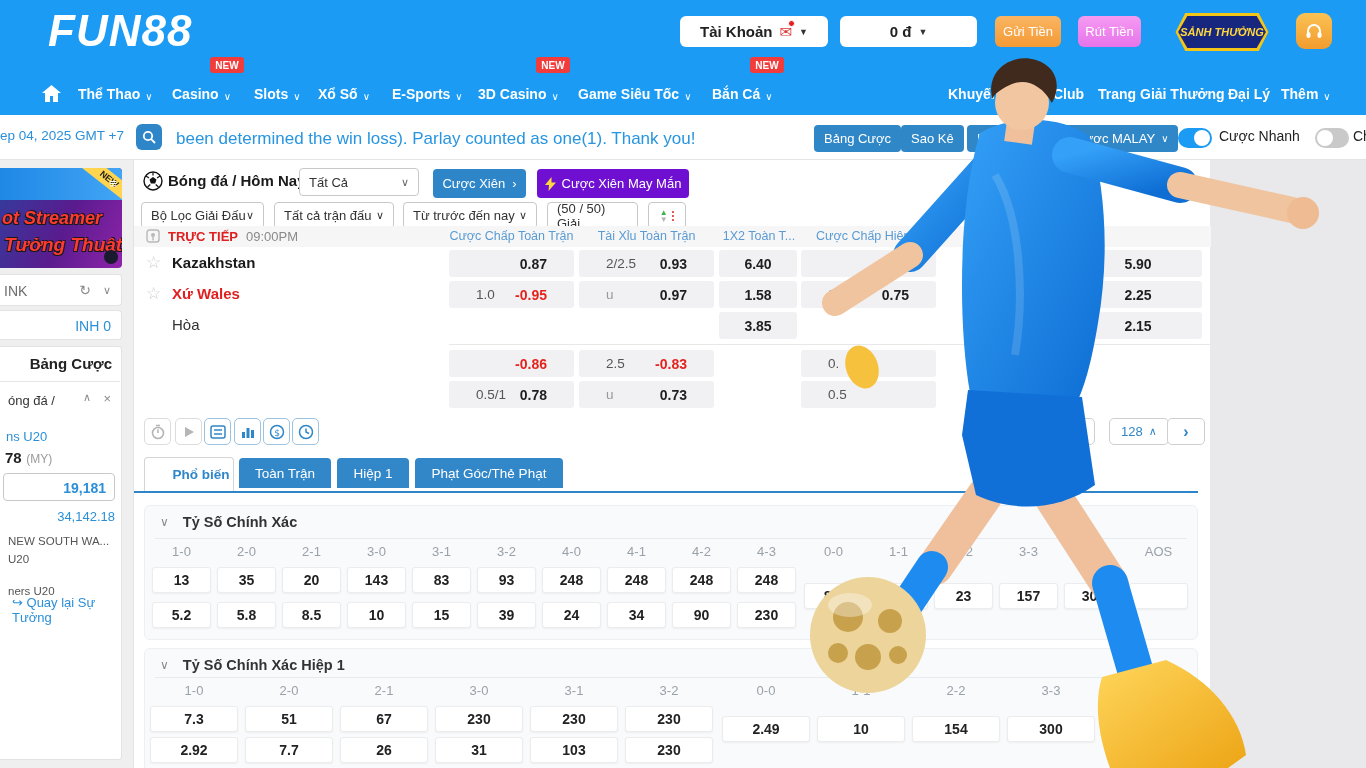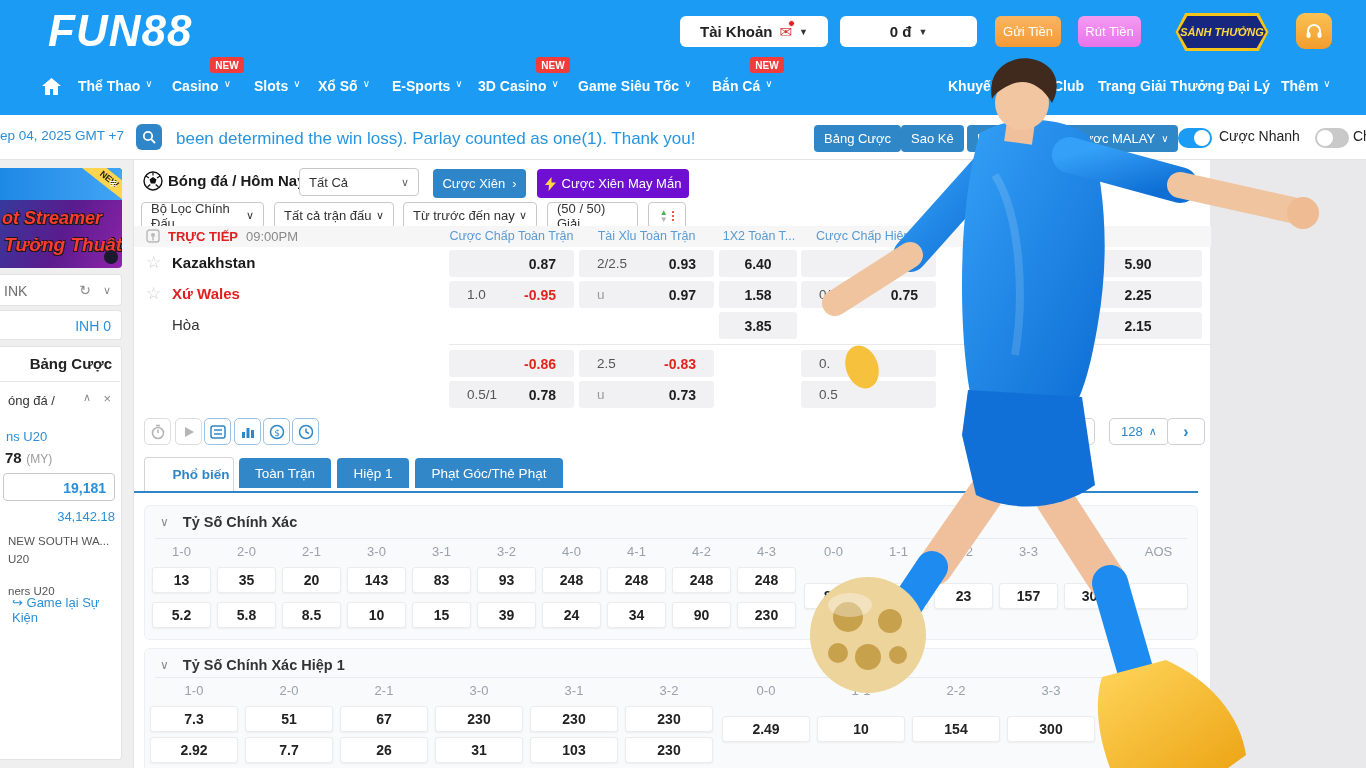--- a/index.html
+++ b/index.html
@@ -11,21 +11,21 @@
   .logo { position:absolute; left:48px; top:6px; font-size:44px; font-weight:900; font-style:italic; color:#fff; letter-spacing:1px; }
   .pill { position:absolute; top:16px; height:31px; background:#fff; border-radius:6px; display:flex; align-items:center; justify-content:center; gap:7px; font-size:15px; font-weight:bold; color:#222; cursor:pointer; }
   .caret { font-size:9px; color:#333; }
   .env { position:relative; font-size:15px; color:#d33; }
   .env .dot { position:absolute; right:-3px; top:-3px; width:7px; height:7px; background:#e02020; border-radius:50%; border:1px solid #fff; }
   .hbtn-dep { position:absolute; left:995px; top:16px; width:66px; height:31px; border-radius:6px; background:linear-gradient(#f9b55e,#f receiving); background:linear-gradient(#fab562,#f49a35); color:#fff; font-size:13px; display:flex; align-items:center; justify-content:center; cursor:pointer; }
   .hbtn-wd  { position:absolute; left:1078px; top:16px; width:63px; height:31px; border-radius:6px; background:linear-gradient(#f59bf2,#e773ea); color:#fff; font-size:13px; display:flex; align-items:center; justify-content:center; cursor:pointer; }
   .lobby { position:absolute; left:1168px; top:13px; width:108px; height:38px; background:#f5c518; clip-path:polygon(7% 50%,16% 0,84% 0,93% 50%,84% 100%,16% 100%); display:flex; align-items:center; justify-content:center; cursor:pointer; }
   .lobby-in { width:102px; height:32px; background:#17267e; clip-path:polygon(7% 50%,16% 0,84% 0,93% 50%,84% 100%,16% 100%); display:flex; align-items:center; justify-content:center; color:#ffd83d; font-size:11px; font-weight:900; font-style:italic; white-space:nowrap; }
   .headset { position:absolute; left:1296px; top:13px; width:36px; height:36px; background:linear-gradient(#fbc253,#f29c2e); border-radius:9px; display:flex; align-items:center; justify-content:center; cursor:pointer; }
-  .nav-item { position:absolute; top:78px; height:24px; display:flex; align-items:flex-start; gap:5px; color:#fff; font-size:14px; font-weight:bold; cursor:pointer; white-space:nowrap; }
+  .nav-item { position:absolute; top:78px; height:24px; display:flex; align-items:flex-end; gap:5px; color:#fff; font-size:14px; font-weight:bold; cursor:pointer; white-space:nowrap; }
   .nav-caret { font-size:10px; font-weight:normal; }
   .newb { position:absolute; width:34px; height:16px; background:#f23c3c; color:#fff; font-size:10px; font-weight:bold; border-radius:3px; display:flex; align-items:center; justify-content:center; top:57px; }
 
   
   .infobar { position:absolute; left:0; top:115px; width:1366px; height:45px; background:#fff; border-bottom:1px solid #e4e4e4; z-index:4; }
   .date { position:absolute; left:-9px; top:13px; font-size:13.5px; color:#2b8fd8; white-space:nowrap; }
   .searchbtn { position:absolute; left:136px; top:9px; width:26px; height:26px; background:#2e86c9; border-radius:6px; display:flex; align-items:center; justify-content:center; cursor:pointer; }
   .marquee { position:absolute; left:176px; top:14px; font-size:17px; color:#2795e0; white-space:nowrap; }
   .hbtn { position:absolute; top:10px; height:27px; background:#3087c8; color:#fff; font-size:13px; border-radius:4px; display:flex; align-items:center; padding:0 10px; gap:6px; cursor:pointer; white-space:nowrap; }
   .toggle { position:absolute; top:13px; width:34px; height:20px; border-radius:10px; cursor:pointer; }
@@ -54,21 +54,21 @@
   .filterbar .select { position:absolute; top:0; height:27px; }
   .tablehead { position:absolute; left:0; top:66px; width:1077px; height:21px; background:#f6f6f6; }
   .live { position:absolute; left:34px; top:3px; font-size:13px; font-weight:bold; color:#e02020; }
   .time { position:absolute; left:112px; top:3px; font-size:13px; color:#8a8a8a; }
   .colh { position:absolute; top:3px; font-size:12.5px; color:#5a9bd4; text-align:center; white-space:nowrap; }
   .orow { position:absolute; left:0; width:1077px; height:28px; }
   .star { position:absolute; left:12px; top:2px; font-size:17px; color:#cfcfcf; cursor:pointer; }
   .team { position:absolute; left:38px; top:4px; font-size:15px; font-weight:bold; color:#1a1a1a; }
   .team.red { color:#e02020; }
   .team.norm { font-weight:normal; color:#333; }
-  .obox { position:absolute; top:0; height:27px; background:#f1f1f3; border-radius:3px; display:flex; align-items:center; justify-content:space-between; padding:0 18px; font-size:13.5px; cursor:pointer; }
+  .obox { position:absolute; top:0; height:27px; background:#f1f1f3; border-radius:3px; display:flex; align-items:center; justify-content:space-between; padding:0 27px; font-size:13.5px; cursor:pointer; }
   .obox.center { justify-content:center; }
   .oline { color:#555; } .oline.u { color:#999; }
   .oval { font-weight:bold; color:#1e1e1e; font-size:14px; }
   .oval.neg { color:#e3241d; }
   .rowdiv { position:absolute; left:315px; top:184px; width:762px; height:1px; background:#e8e8e8; }
   .toolbar { position:absolute; left:0; top:258px; height:28px; }
   .icobtn { position:absolute; top:0; width:27px; height:27px; border:1px solid #dcdcdc; border-radius:5px; background:#fff; display:flex; align-items:center; justify-content:center; cursor:pointer; }
   .icobtn.blue { border-color:#9cc3e2; }
   .pagerbox { position:absolute; top:258px; height:27px; border:1px solid #cfcfcf; border-radius:5px; background:#fff; display:flex; align-items:center; justify-content:center; gap:6px; font-size:13px; color:#2e86c9; cursor:pointer; }
   .tabs { position:absolute; left:0; top:297px; height:34px; }
@@ -235,21 +235,21 @@
       <span style="font-size:12px;color:#9a9a9a;">(MY)</span>
     </div>
     <div style="position:absolute;left:3px;top:126px;width:112px;height:28px;border:1px solid #c9c9c9;border-radius:4px;">
       <span style="position:absolute;right:8px;top:6px;font-size:14px;font-weight:bold;color:#2b8fd8;">19,181</span>
     </div>
     <div style="position:absolute;right:6px;top:162px;font-size:13px;color:#2b8fd8;">34,142.18</div>
     <div style="position:absolute;left:8px;top:188px;font-size:11.5px;color:#555;">NEW SOUTH WA...</div>
     <div style="position:absolute;left:8px;top:206px;font-size:11.5px;color:#555;">U20</div>
     <div style="position:absolute;left:8px;top:238px;font-size:11.5px;color:#555;">ners U20</div>
     <div style="position:absolute;left:12px;top:248px;font-size:13px;color:#2b8fd8;">
-      <span>↪ </span><span>Game lại Sự Kiện</span>
+      <span>↪ </span><span>Quay lại Sự Tưởng</span>
     </div>
 
   </div>
 </div>
 
 <div class="grayzone"></div>
 
 <div class="main">
 
   <div class="sportbar">
@@ -270,21 +270,21 @@
     <div class="btn-lucky">
       <svg width="11" height="14" viewBox="0 0 11 14">
           <path d="M6.5 0 L0 8 h4 L3.5 14 L11 5.5 H6.5 Z" fill="#ffd83d"></path>
         </svg>
       <span>Cược Xiên May Mắn</span>
     </div>
   </div>
 
   <div class="filterbar" style="position:absolute;left:0;top:42px;width:1077px;height:27px;">
     <div class="select" style="left:7px;width:123px;">
-        <span>Bộ Lọc Chính Đấu</span>
+        <span>Bộ Lọc Giải Đấu</span>
         <span style="font-size:11px;">∨</span>
       </div>
     <div class="select" style="left:140px;width:120px;">
         <span>Tất cả trận đấu</span>
         <span style="font-size:11px;">∨</span>
       </div>
     <div class="select" style="left:269px;width:134px;">
         <span>Từ trước đến nay</span>
         <span style="font-size:11px;">∨</span>
       </div>

